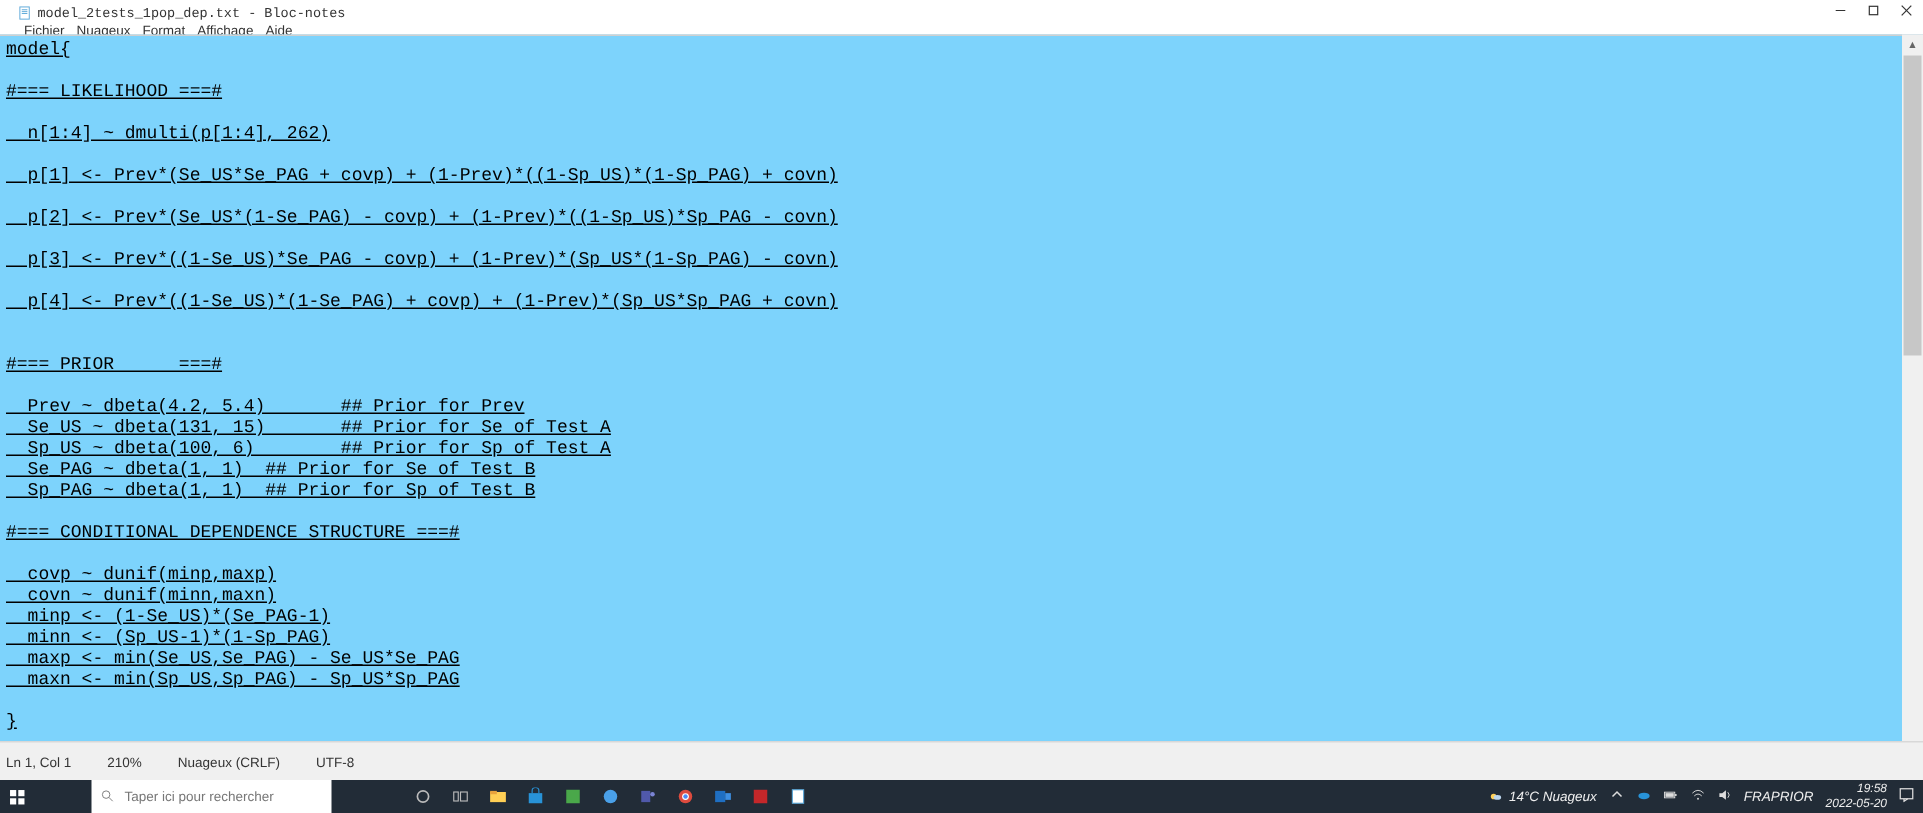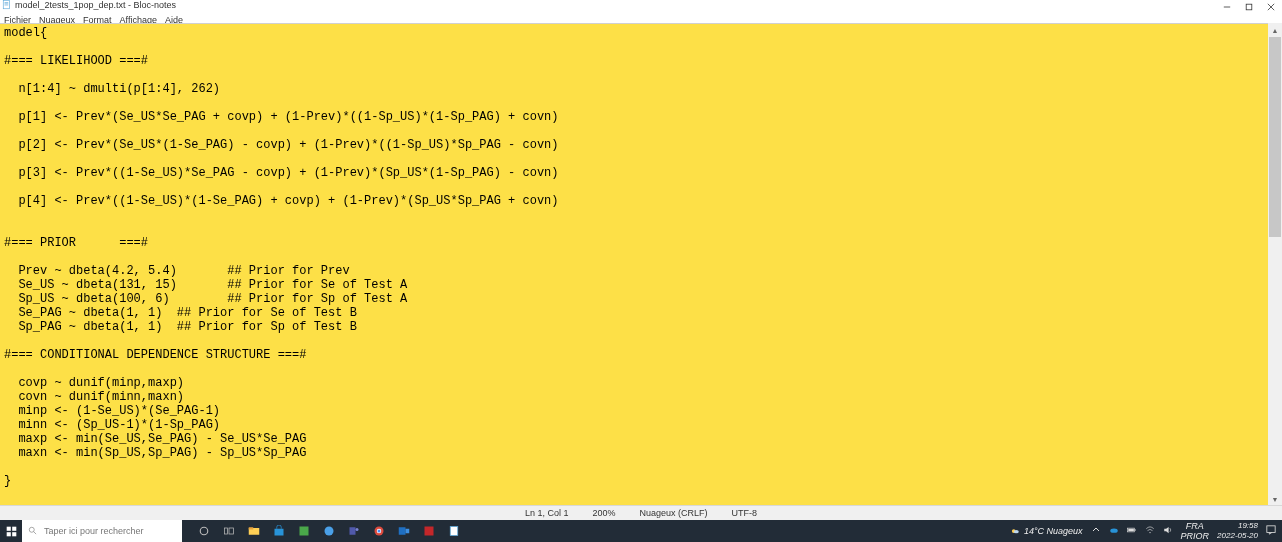--- a/index.html
+++ b/index.html
@@ -1,43 +1,43 @@
 <!DOCTYPE html>
 <html><head>
 <meta charset="utf-8">
 <style>
   * { margin: 0; padding: 0; box-sizing: border-box; }
   html, body { width: 1282px; height: 542px; overflow: hidden; font-family: "Segoe UI", Tahoma, sans-serif; background: #fff; }
   
   
-  .titlebar { height: 14px; background: #fff; display: flex; align-items: flex-start; padding: 0 2px; font-size: 9px; color: #333; position: relative; }
+  .titlebar { height: 14px; background: #fff; display: flex; align-items: flex-end; padding: 0 12px; font-size: 9px; color: #333; position: relative; font-family: Liberation Mono, monospace; }
   .titlebar .icon { width: 10px; height: 10px; margin-right: 3px; display: inline-flex; align-items: center; justify-content: center; }
   .titlebar .icon svg { width: 10px; height: 10px; }
   .title-controls { position: absolute; right: 0; top: 0; display: flex; height: 14px; }
   .title-controls .btn { width: 22px; height: 14px; display: flex; align-items: center; justify-content: center; font-size: 9px; color: #333; cursor: default; }
   .title-controls .btn svg { width: 8px; height: 8px; }
   
   
-  .menubar { height: 12px; display: flex; align-items: center; padding: 0 4px; font-size: 9px; color: #333; gap: 8px; background:#fff; }
+  .menubar { height: 12px; display: flex; align-items: center; padding: 0 16px; font-size: 9px; color: #333; gap: 8px; background:#fff; }
   .menubar span { cursor: default; }
   
   
-  .editor-wrap { position: absolute; top: 23px; left: 0; right: 0; bottom: 36px; border-top: 1px solid #d0d0d0; background:#fde047; }
+  .editor-wrap { position: absolute; top: 23px; left: 0; right: 0; bottom: 36px; border-top: 1px solid #d0d0d0; background:#7dd3fc;text-decoration:underline; }
   .editor { width: 100%; height: 100%; padding: 2px 4px; font-family: "Courier New", monospace; font-size: 12px; line-height: 14px; white-space: pre; color: #000; overflow: auto; }
   .scroll-v { position: absolute; right: 0; top: 23px; bottom: 36px; width: 14px; background: #f0f0f0; }
   .scroll-v .thumb { position: absolute; top: 14px; left: 1px; right: 1px; height: 200px; background: #c7c7c7; border-radius: 0; }
   .scroll-v .arrow { position: absolute; left: 0; right: 0; height: 14px; display:flex; align-items:center; justify-content:center; font-size:7px; color:#666; }
   .scroll-v .arrow.up { top: 0; }
   .scroll-v .arrow.down { bottom: 0; }
   
   
-  .statusbar { position: absolute; left: 0; right: 0; bottom: 22px; height: 15px; background: #f0f0f0; border-top: 1px solid #d8d8d8; display: flex; align-items: center; font-size: 9px; color: #333; padding: 0 4px; justify-content: center; gap: 24px; }
-  
-  
-  .taskbar { position: absolute; left: 0; right: 0; bottom: 0; height: 22px; background: #222c37; display: flex; align-items: center; color: #ddd; font-size: 9px; }
+  .statusbar { position: absolute; left: 0; right: 0; bottom: 22px; height: 26px; background: #f0f0f0; border-top: 1px solid #d8d8d8; display: flex; align-items: center; font-size: 9px; color: #333; padding: 0 4px; justify-content: flex-start; gap: 24px; }
+  
+  
+  .taskbar { position: absolute; left: 0; right: 0; bottom: 0; height: 22px; background: #222c37; display: flex; align-items: center; color: #ddd; font-size: 9px; gap: 39px; }
   .taskbar .start { width: 22px; height: 22px; background: #222c37; display:flex; align-items:center; justify-content:center; }
   .taskbar .start svg { width: 11px; height: 11px; }
   .taskbar .search { display:flex; align-items:center; background:#fff; height:22px; width: 160px; color:#777; padding:0 6px; gap:6px; font-size:9px; }
   .taskbar .search svg { width:10px; height:10px; }
   .taskbar .tbicons { display:flex; align-items:center; height:22px; margin-left: 10px; gap: 1px;}
   .taskbar .tbicons .ti { width: 24px; height: 22px; display:flex; align-items:center; justify-content:center; }
   .taskbar .tbicons .ti svg { width: 12px; height: 12px; }
   .taskbar .spacer { flex: 1; }
   .taskbar .tray { display:flex; align-items:center; gap:8px; padding:0 6px; color:#eee;font-style:italic; }
   .taskbar .tray .seg { display:flex; align-items:center; gap:4px; }
@@ -122,21 +122,21 @@
 </div>
 
 <div class="scroll-v">
   <div class="arrow up">▲</div>
   <div class="thumb"></div>
   <div class="arrow down">▼</div>
 </div>
 
 <div class="statusbar">
   <span>Ln 1, Col 1</span>
-  <span>200%</span>
+  <span>210%</span>
   <span>Nuageux (CRLF)</span>
   <span>UTF-8</span>
 </div>
 
 <div class="taskbar">
   <div class="start">
     <svg viewBox="0 0 16 16">
         <rect x="1" y="1" width="6" height="6" fill="#fff"></rect>
         <rect x="9" y="1" width="6" height="6" fill="#fff"></rect>
         <rect x="1" y="9" width="6" height="6" fill="#fff"></rect>
@@ -236,21 +236,21 @@
         </svg></span>
     <span><svg viewBox="0 0 16 12">
           <path d="M2 4 Q8 -2 14 4" fill="none" stroke="#ddd"></path>
           <path d="M4 7 Q8 3 12 7" fill="none" stroke="#ddd"></path>
           <circle cx="8" cy="10" r="1" fill="#ddd"></circle>
         </svg></span>
     <span><svg viewBox="0 0 16 12">
           <path d="M2 4 H5 L9 1 V11 L5 8 H2 Z" fill="#ddd"></path>
           <path d="M11 3 Q14 6 11 9" fill="none" stroke="#ddd"></path>
         </svg></span>
-    <div class="seg" style="flex-direction:column;gap:0;text-align:right;">
+    <div class="seg" style="flex-direction:row;gap:0;text-align:right;">
       <span>FRA</span>
       <span>PRIOR</span>
     </div>
     <div class="clock">
       <div>19:58</div>
       <div>2022-05-20</div>
     </div>
     <span><svg viewBox="0 0 12 12">
           <rect x="1" y="1" width="10" height="8" fill="none" stroke="#ddd"></rect>
           <path d="M4 9 L4 11 L7 9" fill="none" stroke="#ddd"></path>

